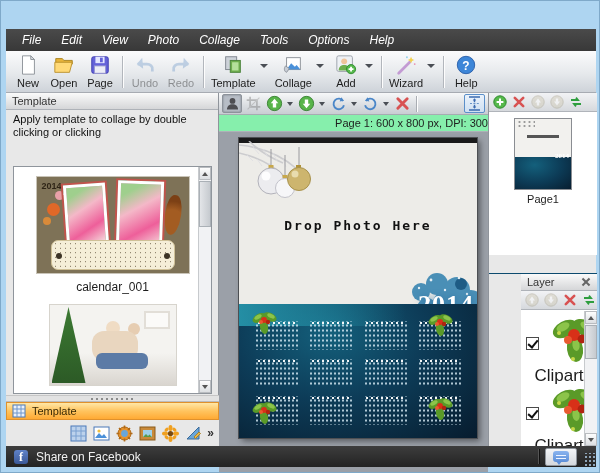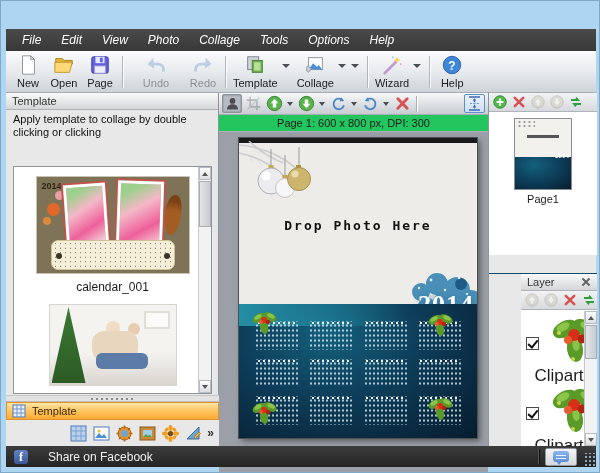--- a/index.html
+++ b/index.html
@@ -26,21 +26,21 @@
   .menu-item{ padding:0 10px; line-height:22px; font-size:12px; color:#fff; }
 
   
   .toolbar{ position:absolute; left:5px; top:50px; width:590px; height:42px;
             background:linear-gradient(#fbfbfc,#e6e9ec 55%,#ced3d9);
             border-bottom:1px solid #a7abb2; display:flex; align-items:center; padding:0 4px;}
   .tgroup{ display:flex; align-items:center; }
   .tbtn{ display:flex; flex-direction:column; align-items:center; justify-content:center;
          min-width:36px; padding:1px 3px; gap:1px; border-radius:3px; }
   .tbtn .lab{ font-size:11px; color:#1c1c1c; white-space:nowrap;}
-  .tbtn.disabled{ opacity:.42;margin-left:11px; }
+  .tbtn.disabled{ opacity:.42; }
   .tbtn svg{ width:22px; height:22px; }
   .darr{ width:0; height:0; border-left:4px solid transparent; border-right:4px solid transparent;
          border-top:4px solid #4a4e55; margin:0 4px 12px 1px; }
   .tsep{ width:1px; height:32px; background:#b2b6bc; box-shadow:1px 0 0 #fdfdfd; margin:0 4px; }
 
   
   .left-panel{ position:absolute; left:5px; top:92px; width:213px; height:353px;
                background:#e8e8e8; border-right:1px solid #8f949b; }
   .canvas-col{ position:absolute; left:218px; top:92px; width:269px; height:353px; }
   .right-col{ position:absolute; left:487px; top:92px; width:108px; height:353px;
@@ -122,22 +122,22 @@
              display:flex; align-items:center; gap:1px; padding:0 3px;}
   .cbtn{ width:20px; height:19px; display:flex; align-items:center; justify-content:center; border-radius:2px;}
   .cbtn svg{ width:17px; height:17px;}
   .cbtn.active{ background:#b7bdc6; box-shadow:inset 0 0 2px #70767e; border:1px solid #8d939b;}
   .cbtn.disabled{ opacity:.4;}
   .cdarr{ width:0;height:0;border-left:3.5px solid transparent;border-right:3.5px solid transparent;
           border-top:4px solid #4a4e55; margin:0 2px;}
   .csep{ width:1px; height:16px; background:#a9adb3; margin:0 3px; box-shadow:1px 0 0 #fff;}
   .fit-btn{ margin-left:auto; width:21px; height:19px; background:linear-gradient(#eaf2fb,#cfe0f2);
             border:1px solid #5b8fc9; border-radius:2px; display:flex; align-items:center; justify-content:center;}
-  .infobar{ position:absolute; left:0; top:22px; width:269px; height:17px; background:#22c55e;
-            border-bottom:1px solid #aeb2b8; text-align:center; font-size:11px; color:#1d1d1d; line-height:16px;}
+  .infobar{ position:absolute; left:0; top:22px; width:269px; height:17px; background:#86efac;
+            border-bottom:1px solid #aeb2b8; text-align:right; font-size:11px; color:#1d1d1d; line-height:16px;}
   .canvas{ position:absolute; left:0; top:39px; width:269px; height:400px; background:#9ba0a8; overflow:hidden;}
   .page{ position:absolute; left:20px; top:6px; width:238px; height:300px; background:#edece8;
          box-shadow:0 0 0 1px #4d4f53, 3px 3px 6px rgba(0,0,0,.45);}
   .page-topstrip{ position:absolute; left:0; top:0; width:100%; height:5px; background:#191919;}
   .ornaments{ position:absolute; left:0; top:3px; width:110px; height:68px;}
   .drop-text{ position:absolute; left:0; width:100%; top:80px; text-align:center;
               font-family:"DejaVu Sans Mono", monospace; font-weight:bold; font-size:13px;
               letter-spacing:2px; color:#111;}
   .snow-cluster{ position:absolute; right:0; top:128px; width:76px; height:64px;}
   .year-big{ position:absolute; right:3px; top:152px; font-family:"Liberation Serif", serif;
@@ -188,21 +188,21 @@
        border-right:2px solid #101010; border-bottom:2px solid #101010; transform:rotate(40deg);}
   .layer-thumb{ position:absolute; left:28px; top:4px; width:52px; height:50px;}
   .layer-label{ position:absolute; left:0; width:100%; top:55px; text-align:center; font-size:17px; color:#1c1c1c;}
 
   
   .statusbar{ position:absolute; left:5px; top:445px; width:590px; height:21px;
               background:linear-gradient(#3d3d3d,#232323); display:flex; align-items:center;}
   .fb-icon{ margin-left:8px; width:14px; height:14px; border-radius:3px;
             background:linear-gradient(#5f82c8,#3b5998); color:#fff; font-family:"Liberation Serif",serif;
             font-weight:bold; font-size:12px; text-align:center; line-height:14px;}
-  .status-label{ margin-left:20px; font-size:12px; color:#f0f0f0;}
+  .status-label{ margin-left:8px; font-size:12px; color:#f0f0f0;}
   .status-right{ margin-left:auto; display:flex; align-items:center; height:100%;}
   .ssep{ width:1px; height:15px; background:#555; box-shadow:1px 0 0 #111; margin-right:6px;}
   .chat-btn{ width:32px; height:18px; background:linear-gradient(#f4f5f7,#d4d8dd); border:1px solid #8f959c;
              border-radius:2px; display:flex; align-items:center; justify-content:center; margin-right:6px;}
   .chat-bubble{ width:16px; height:11px; border-radius:3px; background:linear-gradient(#8ab4ef,#5d8fd8);
                 position:relative;}
   .chat-bubble::after{ content:""; position:absolute; left:3px; bottom:-3px; width:0; height:0;
                 border-left:3px solid transparent; border-right:3px solid transparent; border-top:4px solid #5d8fd8;}
   .chat-bubble::before{ content:""; position:absolute; left:3px; top:4px; width:10px; height:1px;
                 background:#eef4ff; box-shadow:0 3px 0 #eef4ff;}
@@ -283,20 +283,30 @@
         <svg viewBox="0 0 24 24">
           <rect x="5" y="4" width="15" height="13" fill="#fff" stroke="#8a8f96"></rect>
           <path d="M5 17l5-7 4 4 2-2 4 5z" fill="#4a90d9"></path>
           <path d="M4 13c-2 2-2 6 1 7l3-4z" fill="#c9ced6" stroke="#8a8f96"></path>
         </svg>
         <span class="lab">Collage</span>
       </div>
       <i class="darr"></i>
     </div>
     <div class="tgroup">
+      <div class="tbtn">
+        <svg viewBox="0 0 24 24">
+          <rect x="2" y="2" width="17" height="17" rx="2" fill="#eef1f5" stroke="#9aa0a8"></rect>
+          <circle cx="10" cy="8" r="3.2" fill="#f0c49a"></circle>
+          <path d="M4 18c0-4 2.6-6 6-6s6 2 6 6z" fill="#6fae4e"></path>
+          <circle cx="17.5" cy="16.5" r="5" fill="#56b84b" stroke="#2e8b2e"></circle>
+          <path d="M17.5 13.8v5.4M14.8 16.5h5.4" stroke="#fff" stroke-width="2"></path>
+        </svg>
+        <span class="lab">Add</span>
+      </div>
       <i class="darr"></i>
     </div>
     <div class="tsep"></div>
     <div class="tgroup">
       <div class="tbtn">
         <svg viewBox="0 0 24 24">
           <path d="M4 21 16 9" stroke="#c39bd3" stroke-width="3" stroke-linecap="round"></path>
           <path d="M17.5 3l1.1 2.4L21 6.5l-2.4 1.1L17.5 10l-1.1-2.4L14 6.5l2.4-1.1z" fill="#f2d14e"></path>
           <circle cx="13" cy="3.5" r="1" fill="#8fd0e8"></circle>
             <circle cx="21.5" cy="11" r="1" fill="#e88fb0"></circle>

